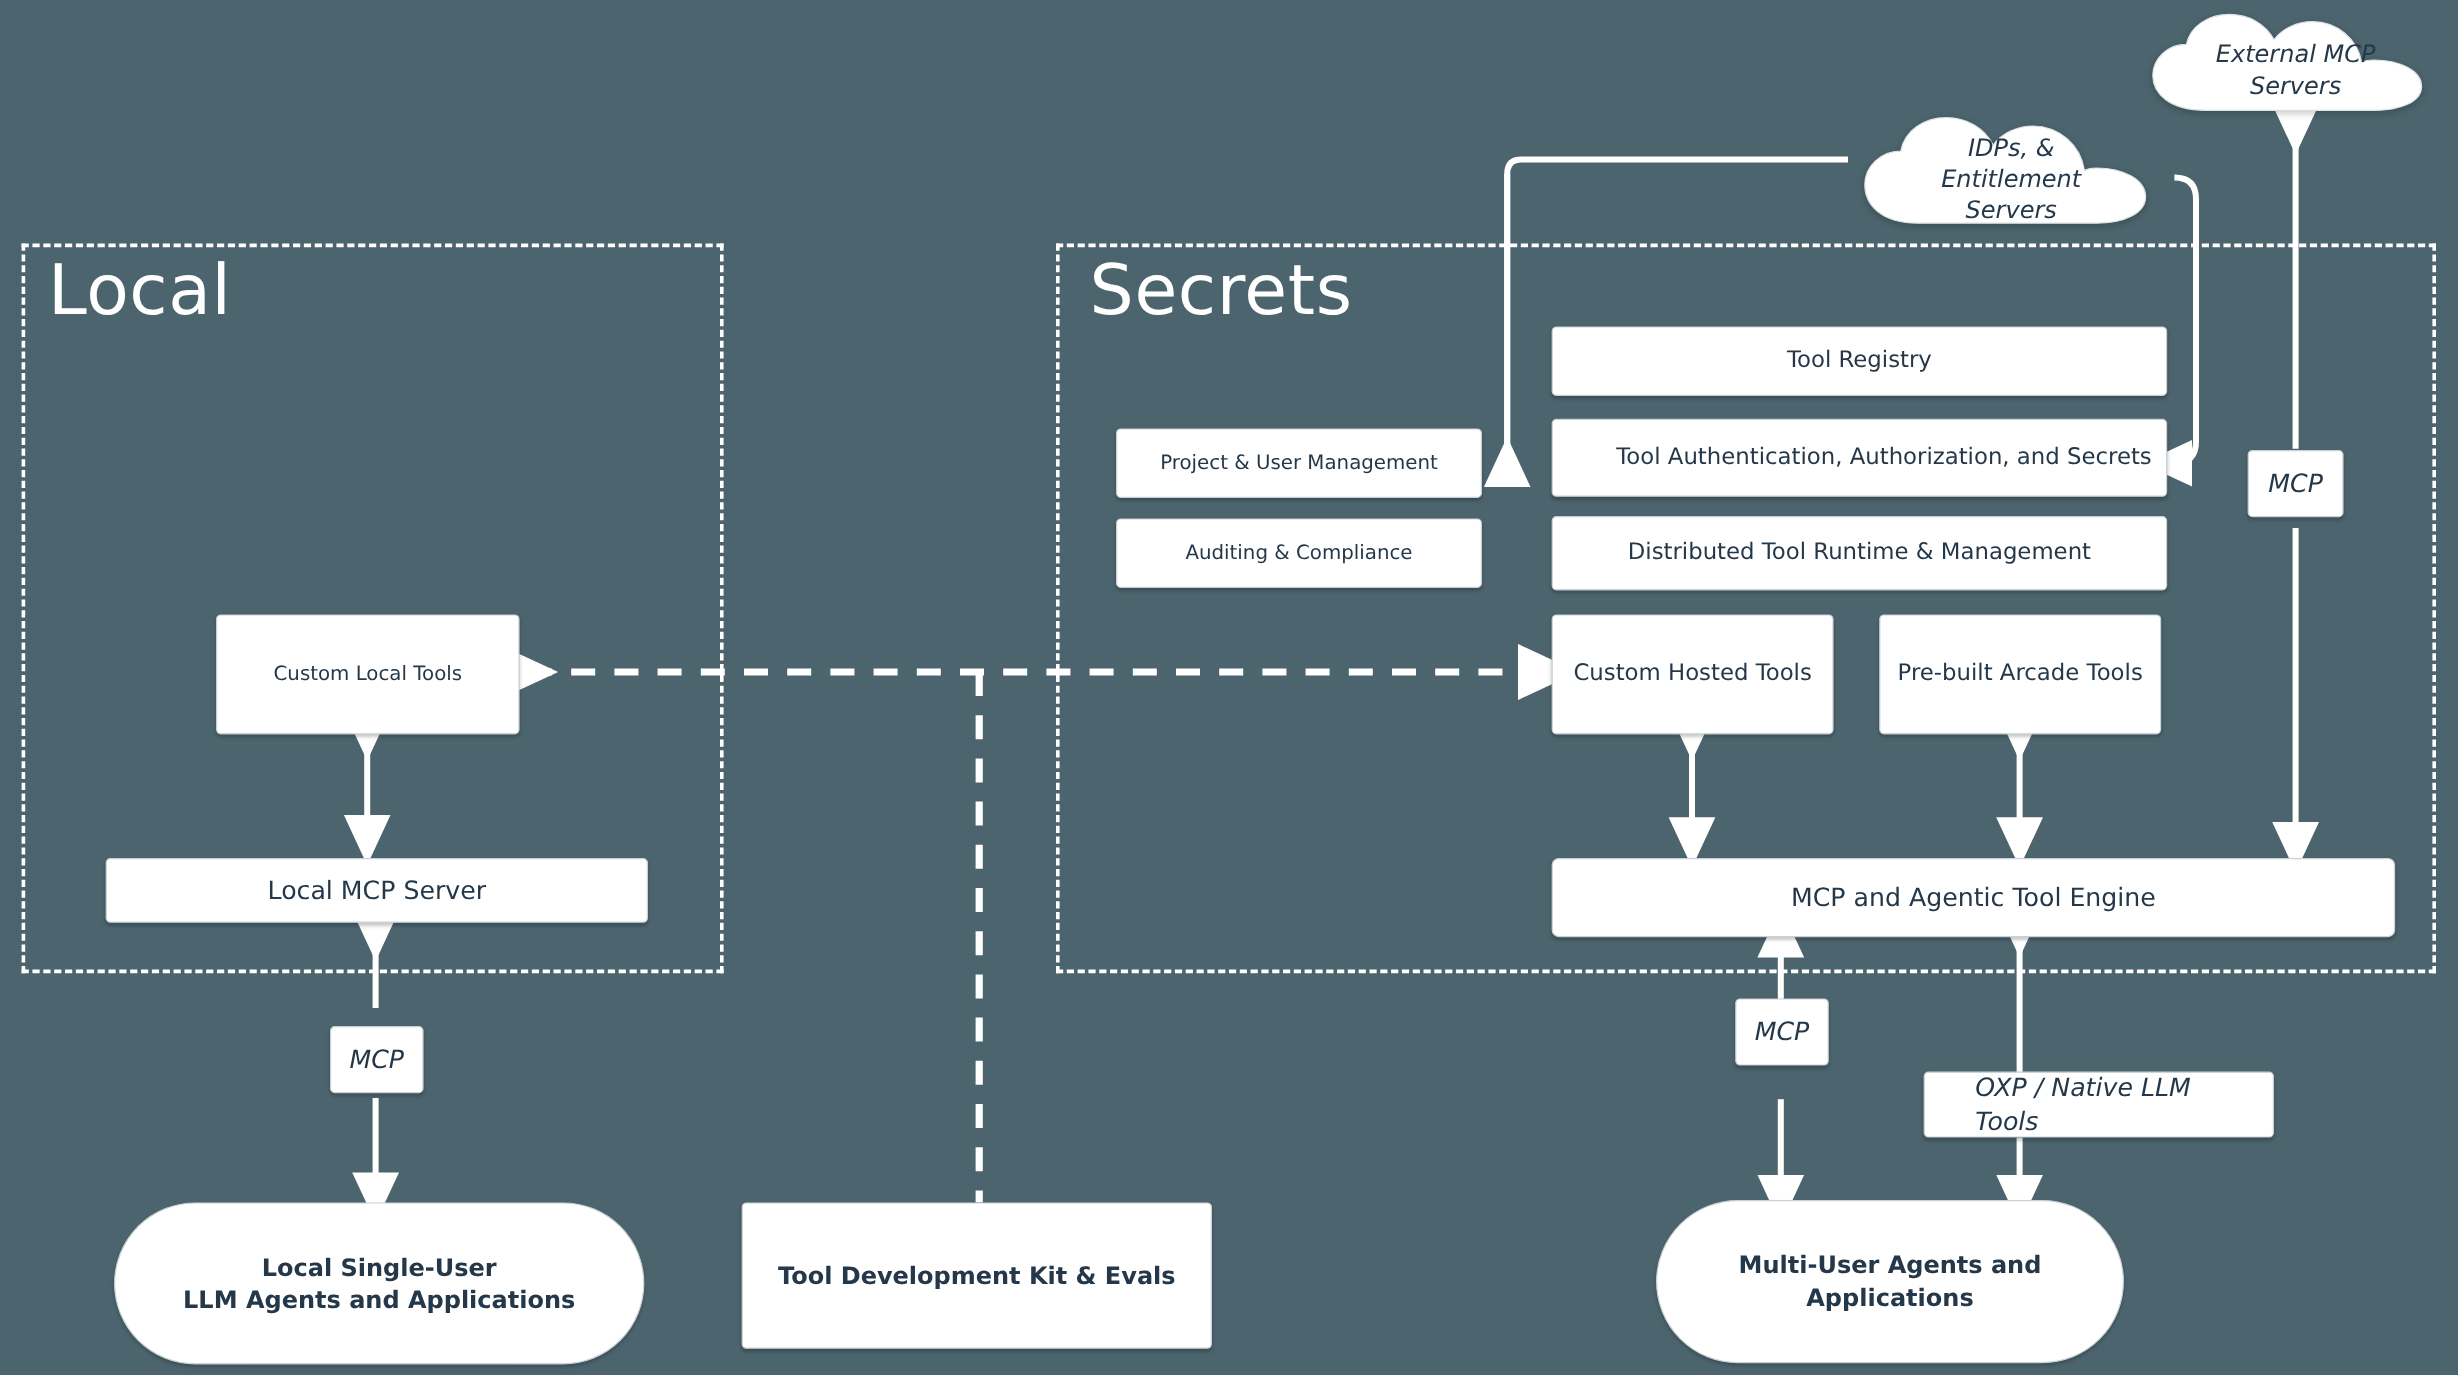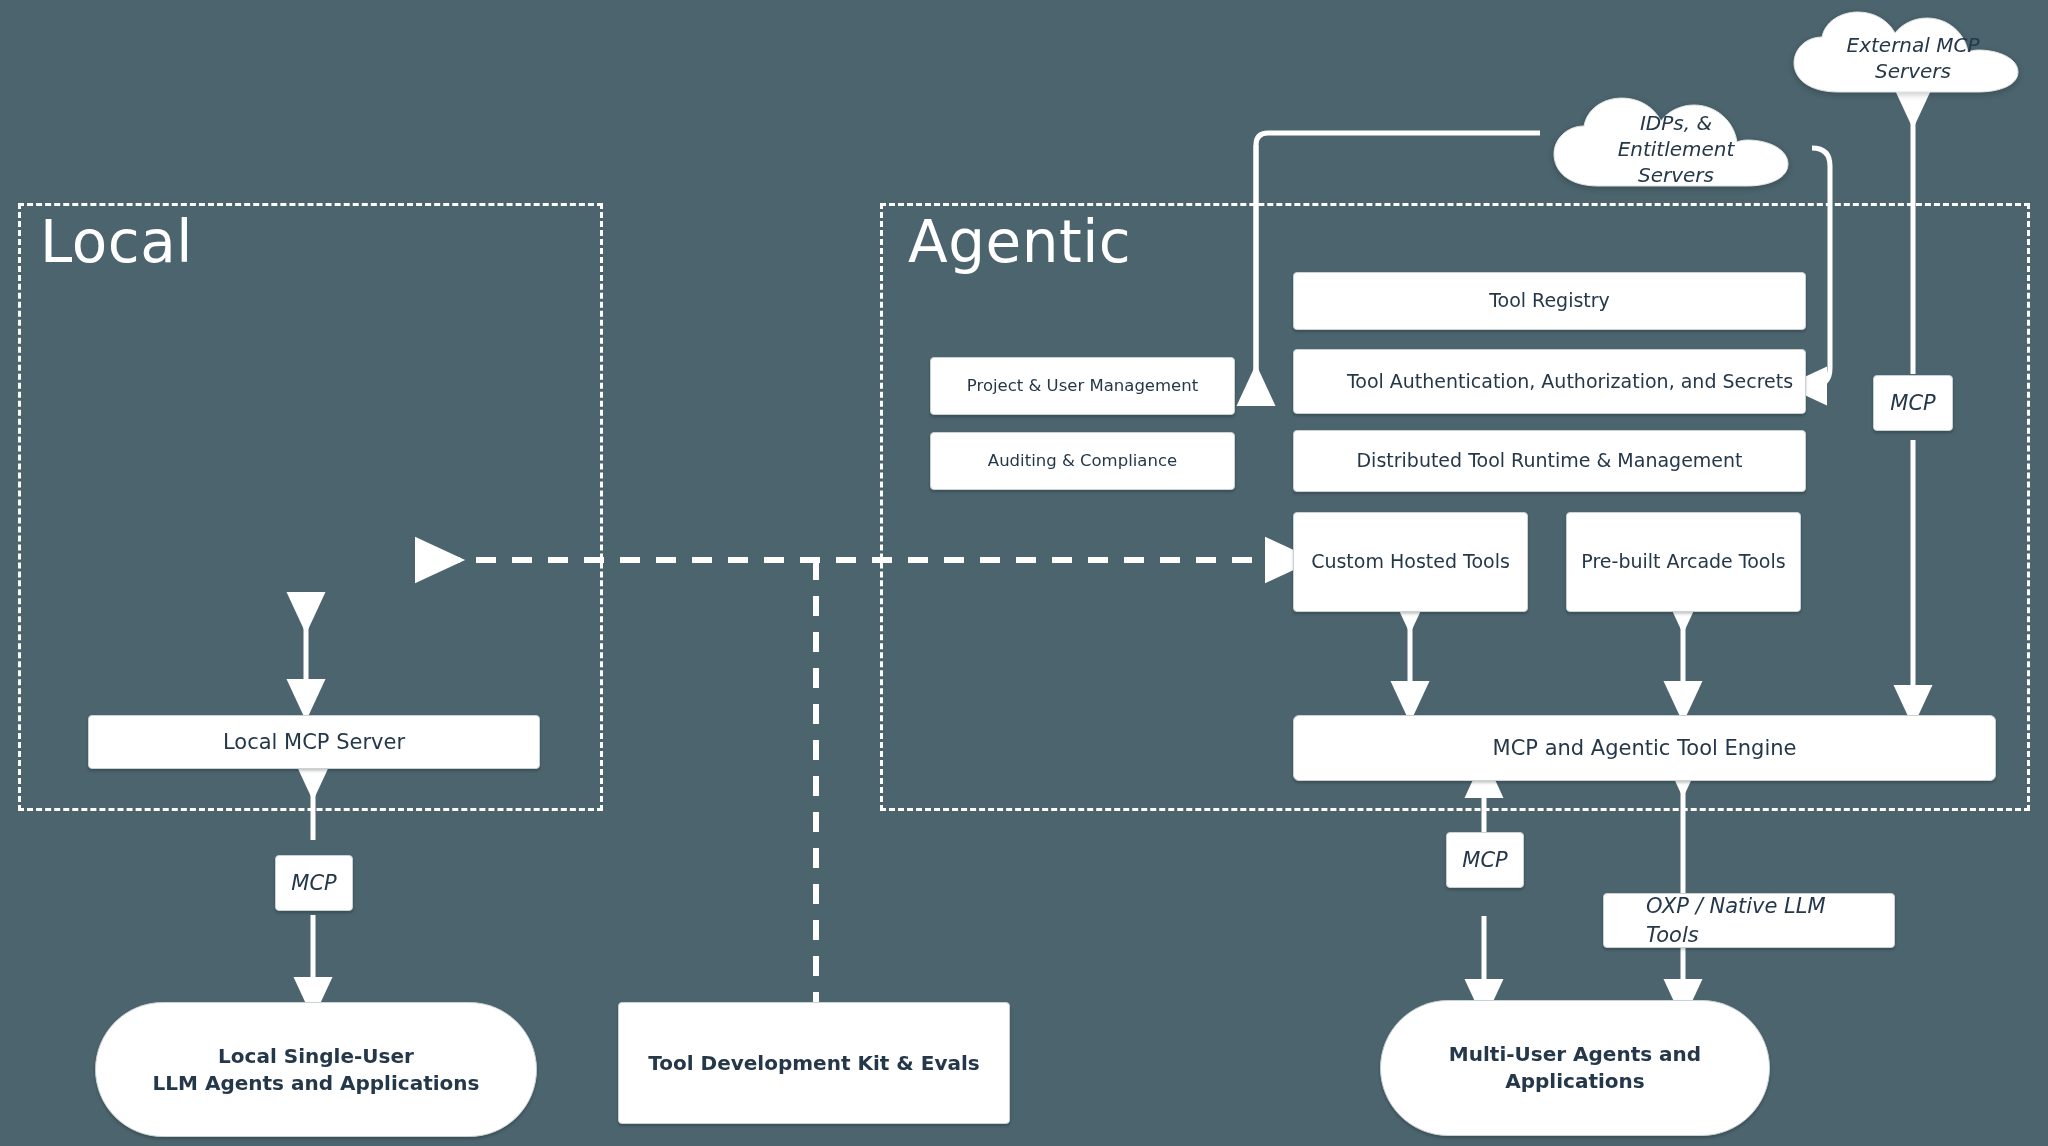--- a/index.html
+++ b/index.html
@@ -79,40 +79,43 @@
 
       <line x1="1913" y1="108" x2="1913" y2="374" stroke-width="5" marker-start="url(#ah)"></line>
       <line x1="1913" y1="440" x2="1913" y2="706" stroke-width="5" marker-end="url(#ah)"></line>
     </g>
   </svg>
 
   <div class="zone" style="left:18px;top:203px;width:585px;height:608px;"></div>
   <div class="zone-title" style="left:40px;top:213px;">Local</div>
 
   <div class="zone" style="left:880px;top:203px;width:1150px;height:608px;"></div>
-  <div class="zone-title" style="left:908px;top:213px;">Agentic</div>
+  <div class="zone-title" style="left:908px;top:213px;">Secrets</div>
 
   <div class="cloud" style="left:1778px;top:8px;width:270px;height:100px;">
     <svg width="270" height="100" viewBox="0 0 270 100" xmlns="http://www.w3.org/2000/svg">
       <path fill="#ffffff" stroke="#dbe3e6" stroke-width="1" d="M60 84 C30 84 16 70 16 55 C16 41 28 29 44 29 C47 14 62 4 80 4
            C96 4 110 12 117 25 C124 16 136 10 149 10 C170 10 187 25 190 44
            C192 43 196 42 200 42 C222 42 240 51 240 64 C240 77 222 84 200 84 Z"></path>
     </svg>
     <div class="cloud-label" style="padding:0 44px;">External MCP Servers</div>
   </div>
 
   <div class="cloud" style="left:1540px;top:90px;width:272px;height:112px;">
     <svg width="272" height="112" viewBox="0 0 272 112" xmlns="http://www.w3.org/2000/svg">
       <path fill="#ffffff" stroke="#dbe3e6" stroke-width="1" d="M58 96 C28 96 14 81 14 64 C14 49 27 36 44 36 C47 19 63 8 82 8
            C99 8 114 17 121 31 C128 21 141 15 154 15 C176 15 194 31 197 52
            C199 51 203 50 207 50 C230 50 248 60 248 74 C248 88 230 96 207 96 Z"></path>
     </svg>
     <div class="cloud-label" style="padding:6px 52px 0 52px;">IDPs, &amp; Entitlement Servers</div>
   </div>
 
+  <div class="box b-r4 f16" style="left:180px;top:512px;width:253px;height:100px;">
+    <span>Custom Local Tools</span>
+  </div>
 
   <div class="box b-r4 f20" style="left:88px;top:715px;width:452px;height:54px;">
     <span>Local MCP Server</span>
   </div>
 
   <div class="box b-r4 ital" style="left:275px;top:855px;width:78px;height:56px;">
     <span>MCP</span>
   </div>
 
   <div class="box b-pill bold" style="left:95px;top:1002px;width:442px;height:135px;flex-direction:column;">

